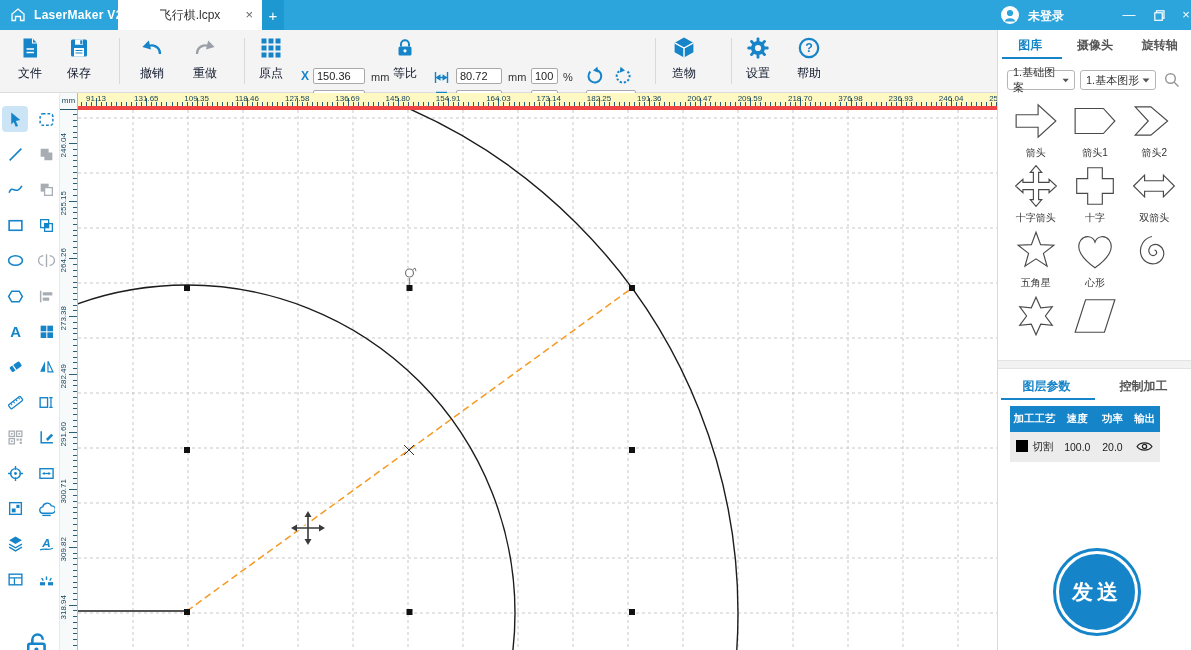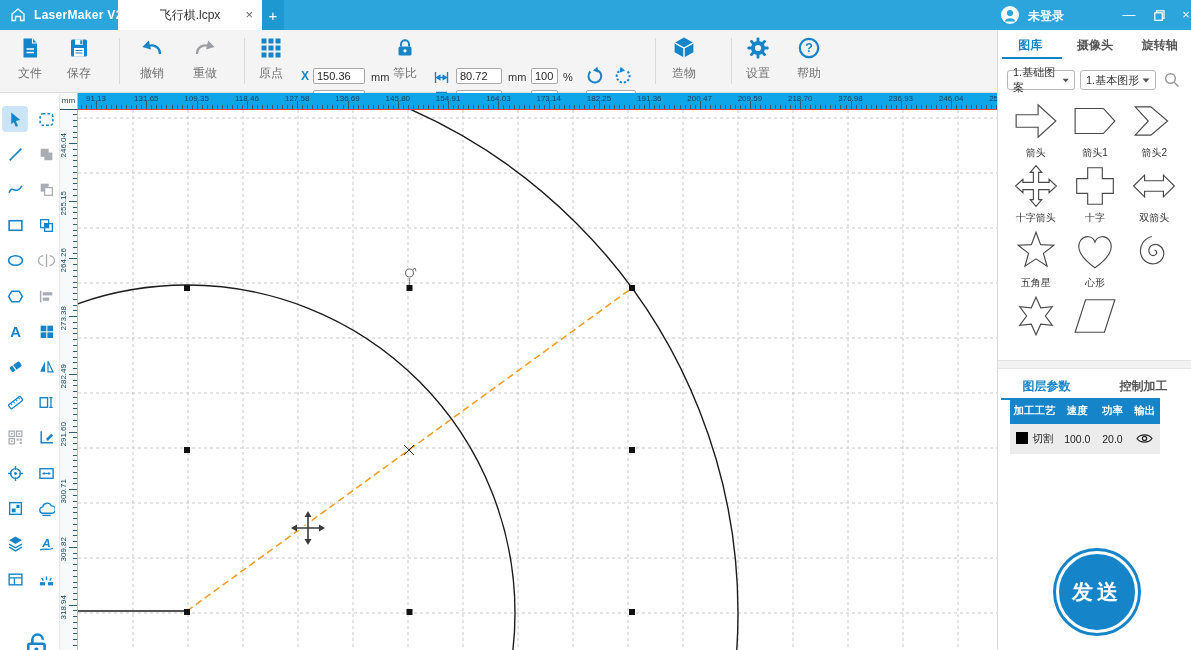--- a/index.html
+++ b/index.html
@@ -14,39 +14,39 @@
   .tab .close{position:absolute;right:9px;top:7px;color:#666;font-size:13px;line-height:15px;}
   .plus{position:absolute;left:262px;top:0;width:22px;height:30px;background:#1E98D0;color:#fff;
         font-size:15px;display:flex;align-items:center;justify-content:center;}
   .user{position:absolute;left:1000px;top:5px;}
   .user-label{position:absolute;left:1028px;top:8px;color:#fff;font-size:12px;font-weight:bold;}
   .winbtn{position:absolute;top:7px;color:#fff;font-size:13px;width:16px;text-align:center;}
   
   .toolbar{position:absolute;left:0;top:30px;width:997px;height:63px;background:#F4F4F4;
            border-bottom:1px solid #DCDCDC;box-sizing:border-box;}
   .tbtn{position:absolute;width:44px;text-align:center;}
-  .tbtn .tlabel{font-size:12px;color:#737373;margin-top:1px;}
+  .tbtn .tlabel{font-size:12px;color:#0f172a;margin-top:1px;}
   .tdiv{position:absolute;top:8px;height:46px;width:1px;background:#D9D9D9;}
   .tfield{position:absolute;border:1px solid #A9A9A9;border-radius:2px;background:#fff;font-size:11px;
           padding:0 3px;height:16px;box-sizing:border-box;color:#222;font-family:inherit;}
   .tlab{position:absolute;font-size:11px;color:#333;}
   .xy{position:absolute;color:#1584C8;font-weight:bold;font-size:12px;}
   
   .palette{position:absolute;left:0;top:94px;width:60px;height:556px;background:#fff;
            border-right:1px solid #E8E8E8;box-sizing:border-box;overflow:hidden;}
   .tool{position:absolute;width:26px;height:26px;display:flex;align-items:center;justify-content:center;
         border-radius:4px;color:#1584C8;}
   .tool.disabled{color:#A7ADB3;}
   .tool.active{background:#CBE4F6;}
   
   .ruler-corner{position:absolute;left:60px;top:93px;width:18px;height:17px;background:#F7FAFA;font-size:8px;
         color:#123F56;border-bottom:1px solid #27586E;border-right:1px solid #8FCADE;box-sizing:border-box;
         text-align:center;line-height:15px;}
-  .ruler-h{position:absolute;left:78px;top:93px;width:919px;height:17px;background:#0ea5e9;
-        border-bottom:1px solid #ef4444;box-sizing:border-box;overflow:hidden;}
+  .ruler-h{position:absolute;left:78px;top:93px;width:919px;height:17px;background:#fef9c3;
+        border-bottom:4px solid #ef4444;box-sizing:border-box;overflow:hidden;}
   .ruler-v{position:absolute;left:60px;top:110px;width:18px;height:540px;background:#F7FAFA;
         border-right:1px solid #8FCADE;box-sizing:border-box;overflow:hidden;}
   .htick{position:absolute;bottom:0;width:1px;background:#2B5F78;}
   .hlabel{position:absolute;top:1px;font-size:8px;color:#123F56;transform:translateX(-50%);white-space:nowrap;}
   .vtick{position:absolute;right:0;height:1px;background:#2B5F78;}
   .vlabel{position:absolute;font-size:8px;color:#123F56;white-space:nowrap;transform:rotate(-90deg);transform-origin:center;}
   .canvas{position:absolute;left:78px;top:110px;width:919px;height:540px;background:#fff;}
   
   .rightpanel{position:absolute;left:997px;top:30px;width:194px;height:620px;background:#fff;
         border-left:1px solid #DADADA;box-sizing:border-box;}
@@ -56,21 +56,21 @@
   .underline{position:absolute;height:2px;background:#1584C8;}
   .dd{position:absolute;height:20px;border:1px solid #B5B5B5;border-radius:3px;font-size:11px;color:#333;
       display:flex;align-items:center;justify-content:space-between;padding:0 5px;background:#fff;box-sizing:border-box;}
   .gallery{position:absolute;left:8px;top:68px;width:178px;height:258px;overflow:hidden;
       display:grid;grid-template-columns:repeat(3,1fr);grid-auto-rows:65px;}
   .gcell{text-align:center;}
   .gcell .glabel{font-size:10px;color:#333;margin-top:-2px;}
   .panelsplit{position:absolute;left:0;top:330px;width:194px;height:9px;background:#F2F2F2;
       border-top:1px solid #E3E3E3;border-bottom:1px solid #E3E3E3;box-sizing:border-box;}
   .ltabs{position:absolute;left:0;top:345px;width:194px;height:24px;display:flex;}
-  .layertable{position:absolute;left:12px;top:368px;width:150px;font-size:10.5px;border-collapse:collapse;}
+  .layertable{position:absolute;left:12px;top:376px;width:150px;font-size:10.5px;border-collapse:collapse;}
   .layertable th{background:#1584C8;color:#fff;font-weight:bold;height:24px;font-size:10.5px;}
   .layertable td{background:#ECECEC;height:28px;text-align:center;color:#222;}
   .send{position:absolute;left:55px;top:518px;width:88px;height:88px;border-radius:50%;background:#1584C8;
       box-sizing:border-box;}
   .send-inner{position:absolute;inset:3px;border-radius:50%;border:3px solid #fff;background:#1584C8;
       display:flex;align-items:center;justify-content:center;color:#fff;font-size:21px;font-weight:bold;letter-spacing:4px;}
 </style>
 </head>
 <body>
 

